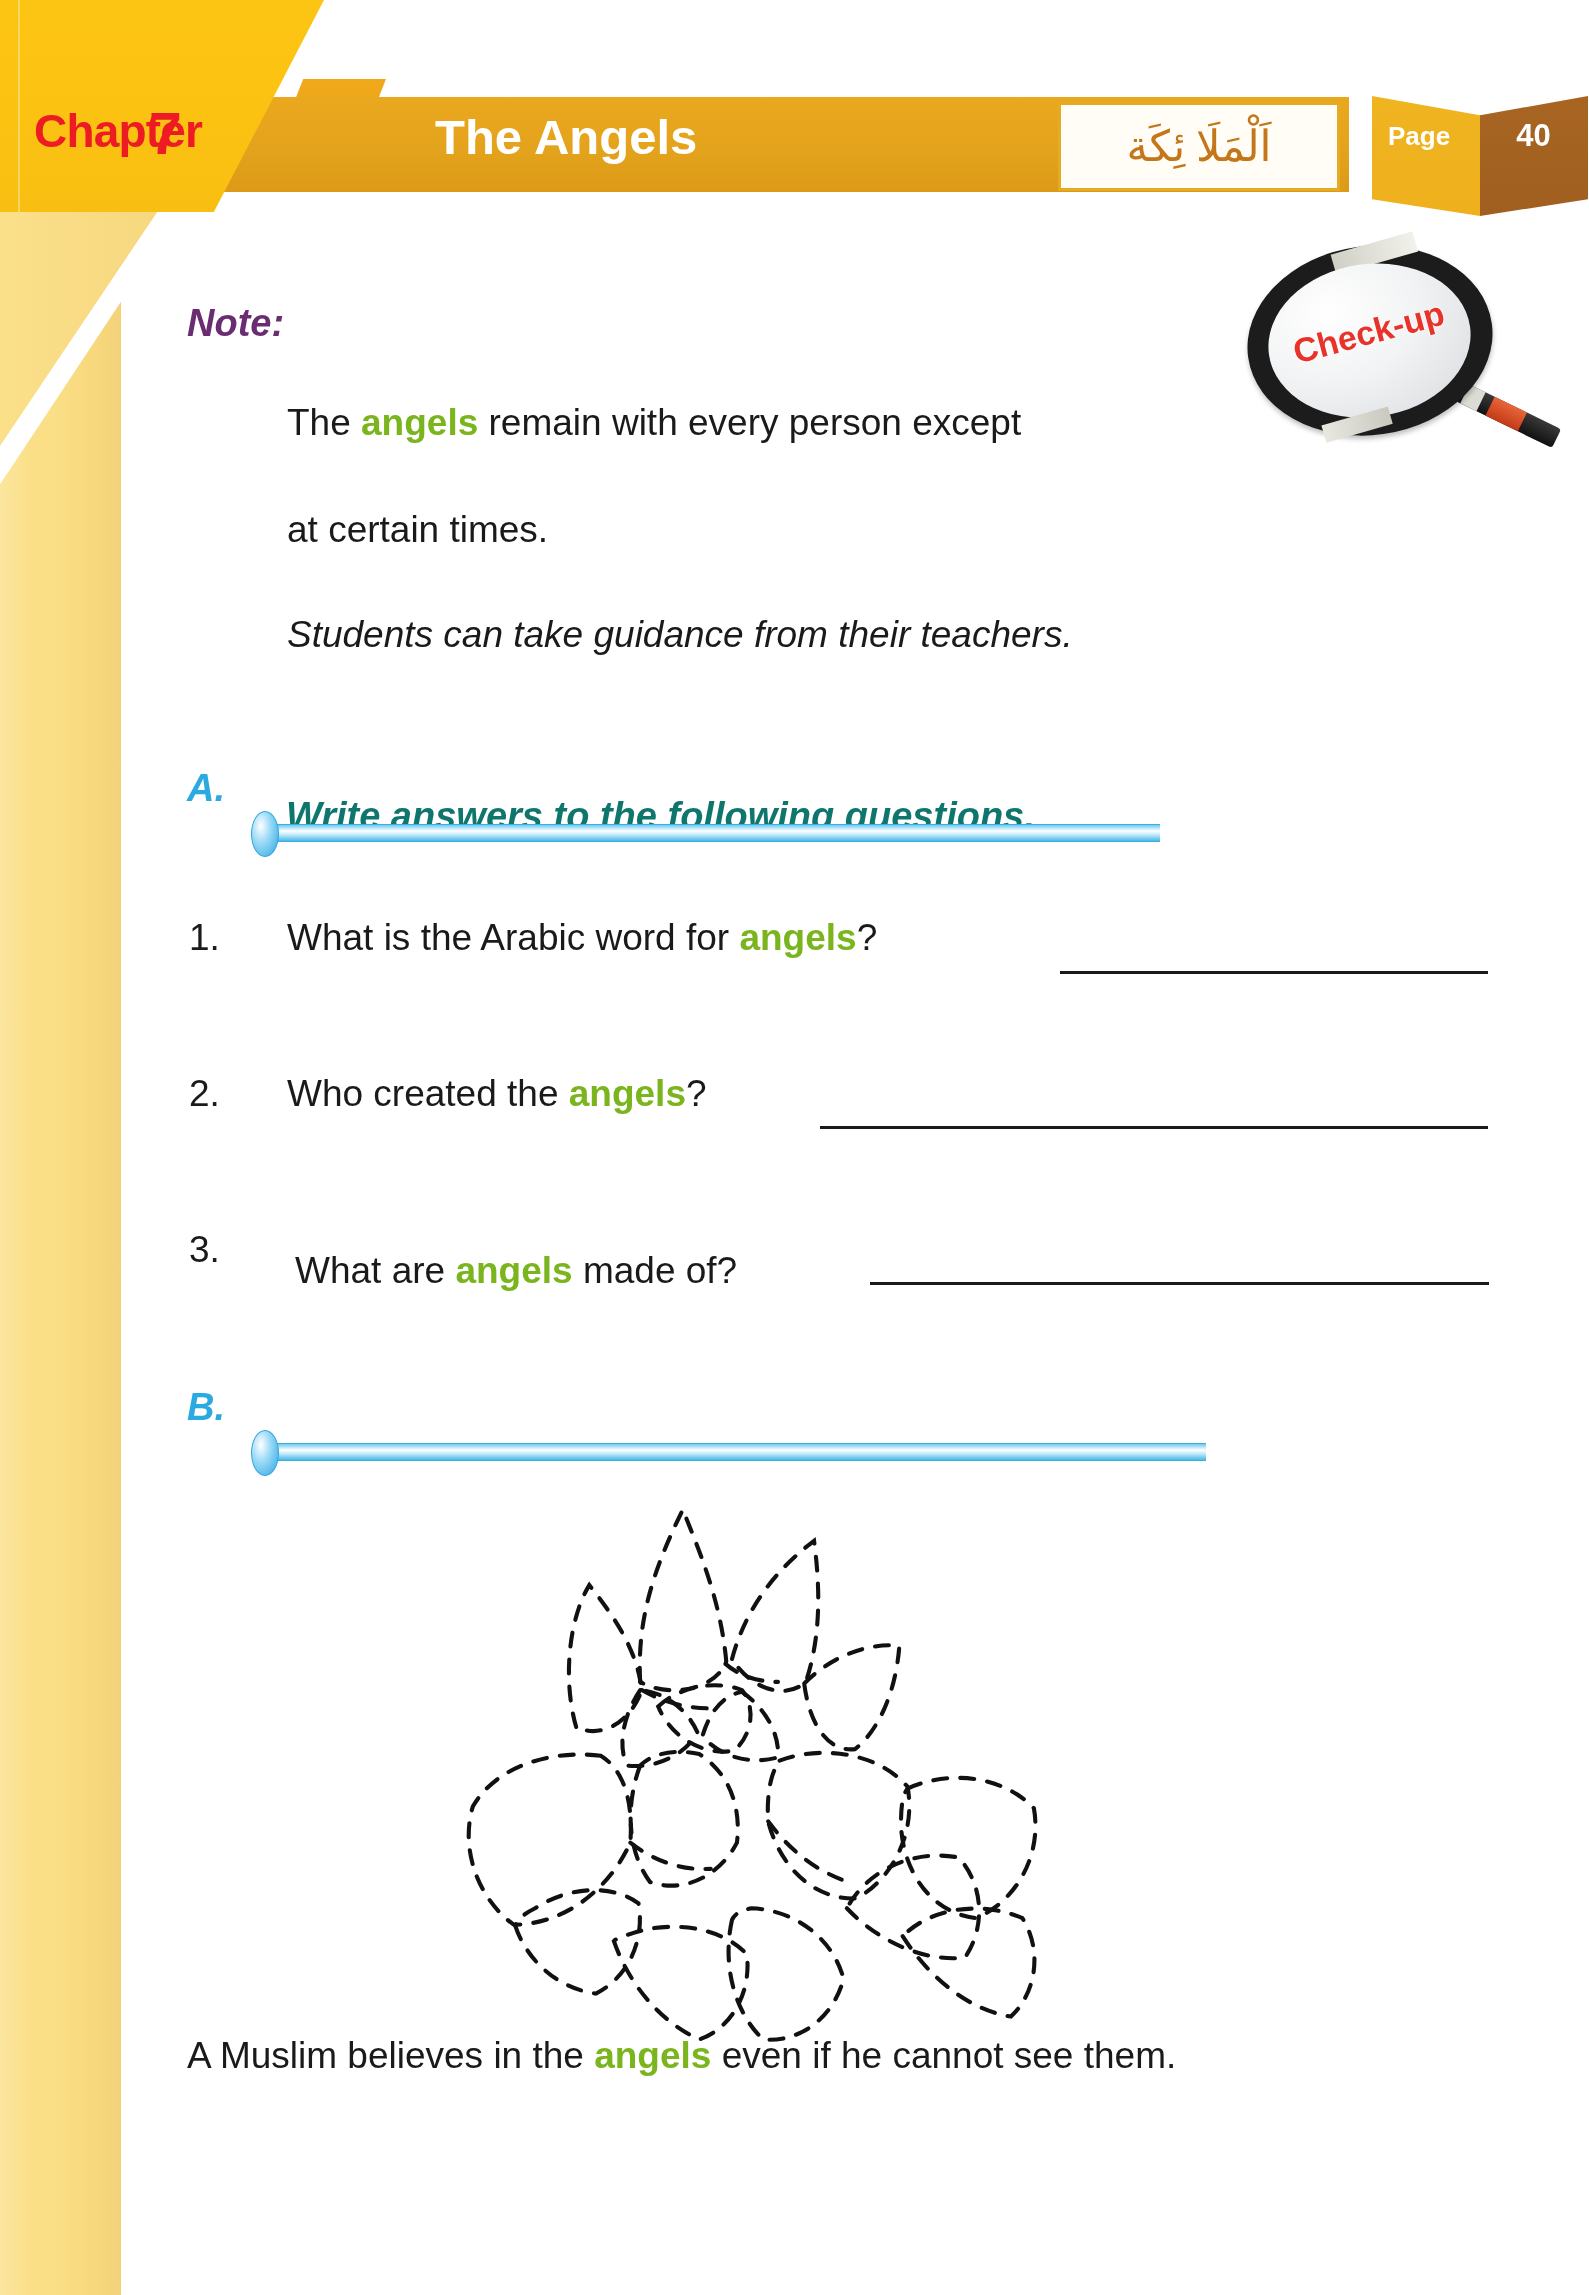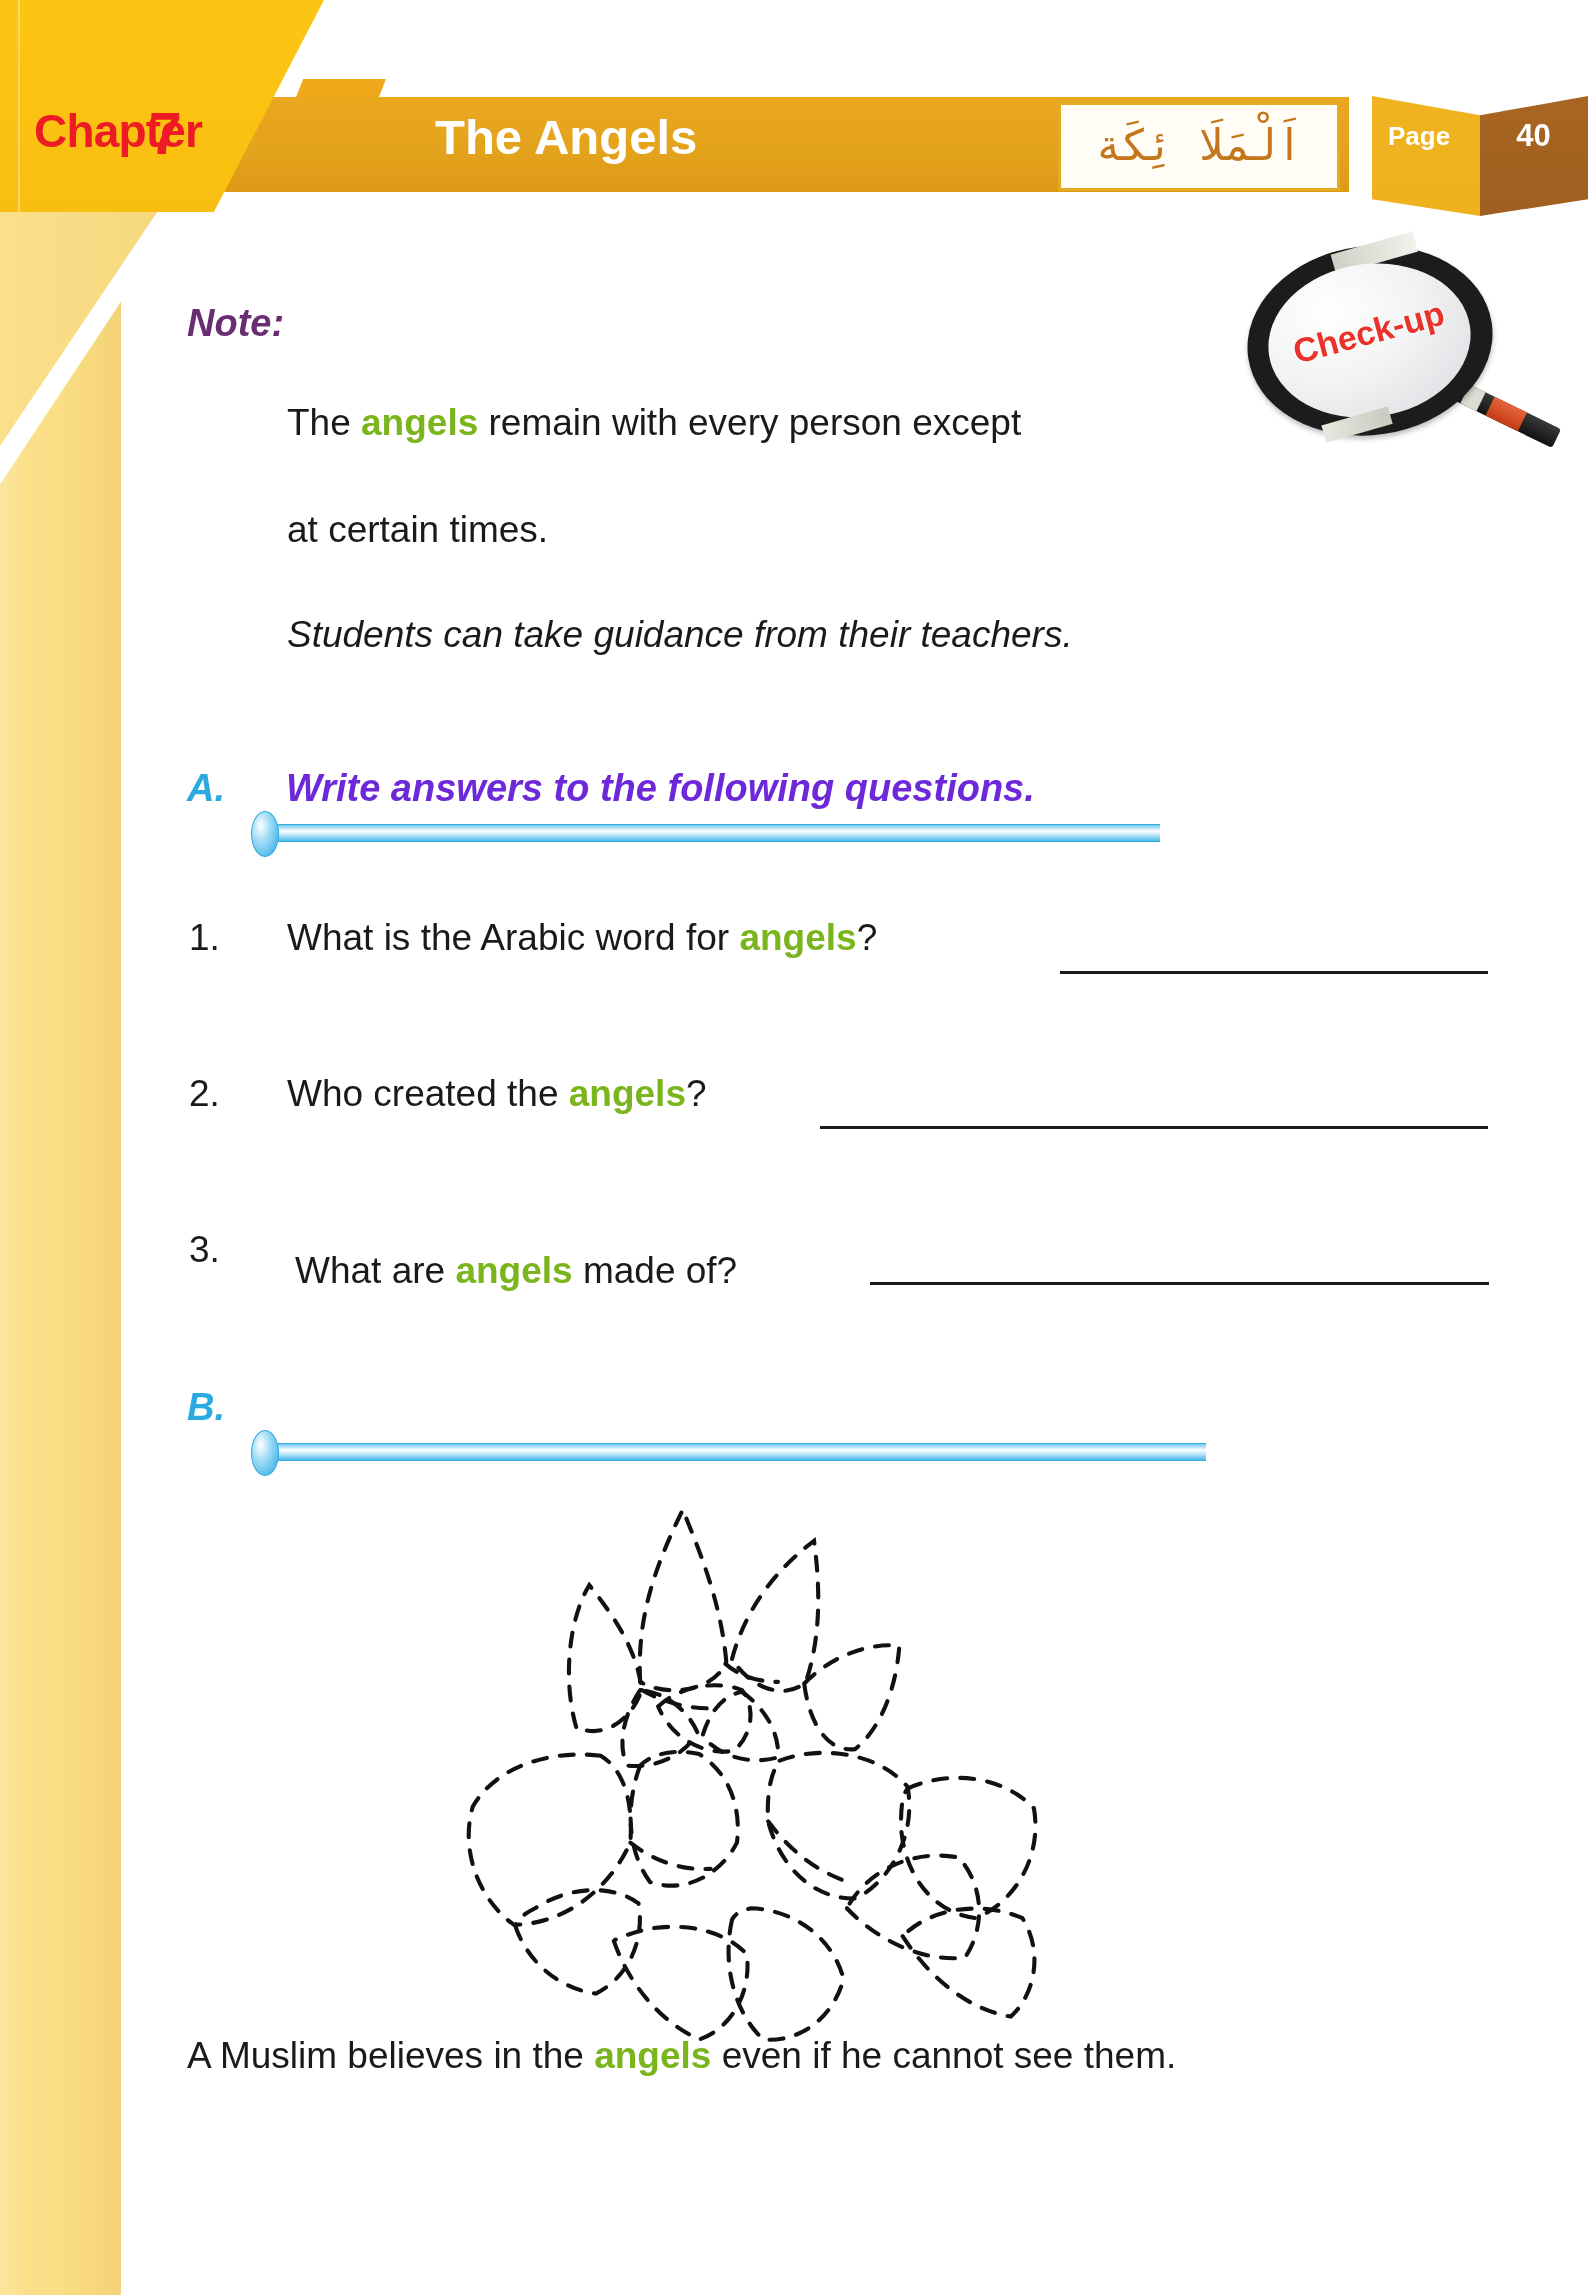--- a/index.html
+++ b/index.html
@@ -114,21 +114,21 @@
     position: absolute;
     left: 1058px; top: 102px;
     width: 282px; height: 89px;
     background: #fffdf6;
     border: 3.3px solid #e7aa23;
   }
   .arabic-text {
     position: absolute;
     inset: 0;
     display: flex; align-items: center; justify-content: center;
-    font-family: Liberation Mono, monospace;
+    font-family: Liberation Serif, serif;
     font-size: 43px;
     color: #c4761a;
     direction: rtl;
     padding-bottom: 1px;
   }
 
   
   .book {
     position: absolute;
     left: 1372px; top: 96px;
@@ -259,22 +259,23 @@
     text-shadow: 0 0 2.5px #fff, 0 0 2.5px #fff;
   }
   .sec-letter {
     position: absolute;
     font-size: 38px; font-style: italic; font-weight: bold;
     color: #2aaae1;
   }
   .sec-title {
     position: absolute;
     font-size: 38px; font-style: italic; font-weight: bold;
-    color: #6d28d9;
-    white-space: nowrap;
+    color: #0f766e;
+    white-space: nowrap;
+    margin-top: 28px;
   }
   .pin-rod {
     position: absolute;
     height: 18px;
     background: linear-gradient(180deg,#6ec9ef 0%, #ffffff 38%, #bfe8fa 62%, #49b7e6 100%);
     border-top: 1.6px solid #37b0e4;
     border-bottom: 1.6px solid #37b0e4;
   }
   .pin-head {
     position: absolute;

